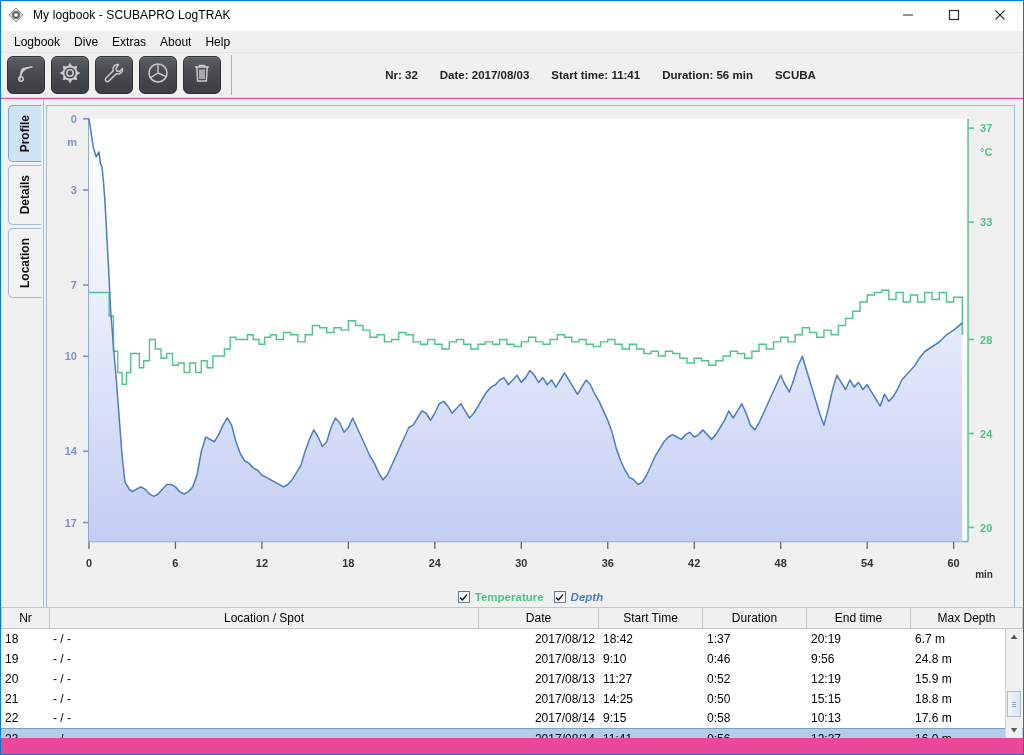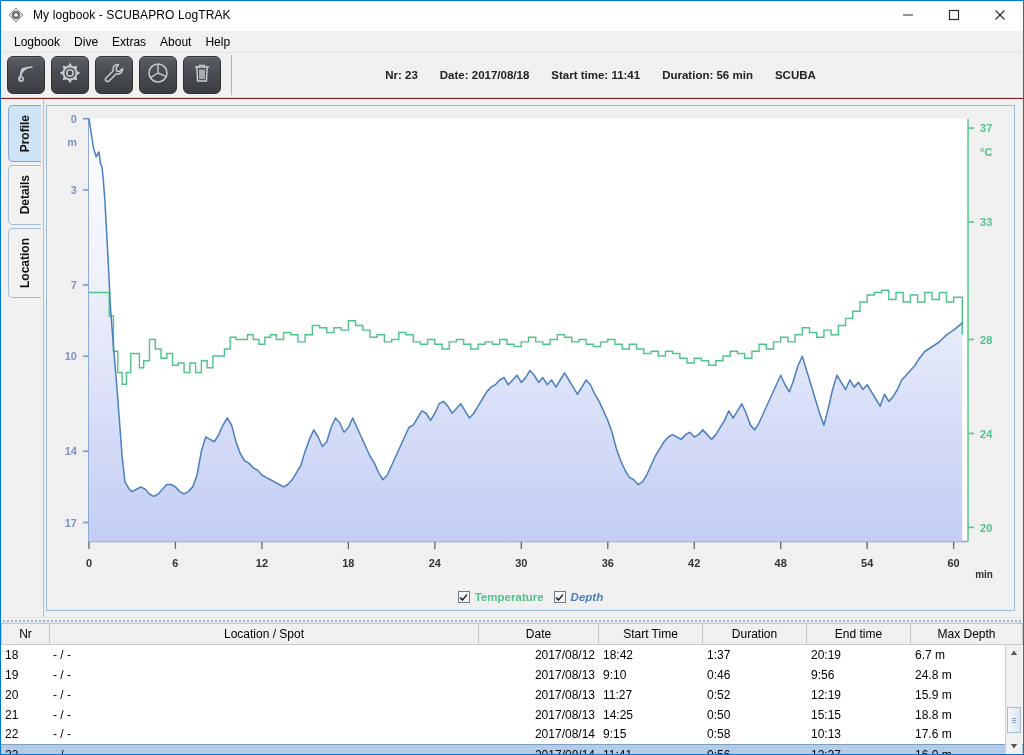--- a/index.html
+++ b/index.html
@@ -6,21 +6,21 @@
   html, body {
     margin: 0; padding: 0;
     width: 1024px; height: 755px;
     overflow: hidden;
     font-family: "Liberation Sans", sans-serif;
     background: #f0f0f0;
   }
   #app {
     width: 1024px; height: 755px;
     position: relative;
-    background: #7f1d1d;
+    background: #ec4899;
     border: 1px solid #0078d7;
     border-top: none;
     overflow: hidden;
   }
 
   
   .titlebar {
     height: 31px;
     background: #ffffff;
     display: flex;
@@ -199,21 +199,21 @@
     background-image: radial-gradient(#9fb6cd 1px, transparent 1px);
     background-size: 4px 4px;
     background-position: 1px 1px;
     cursor: row-resize;
   }
 
   
   .tablearea {
     position: absolute;
     left: 0; right: 0;
-    bottom: 0;
+    bottom: 16px;
     height: 131px;
     background: #ffffff;
     border-top: 1px solid #b6cada;
     display: flex;
     flex-direction: column;
   }
   table.divetable {
     width: 100%;
     border-collapse: collapse;
     table-layout: fixed;
@@ -392,22 +392,22 @@
             <path d="M6.8 6 L7.6 20 h8.8 L17.2 6"></path>
             <line x1="10" y1="9" x2="10" y2="17.5"></line>
             <line x1="12" y1="9" x2="12" y2="17.5"></line>
             <line x1="14" y1="9" x2="14" y2="17.5"></line>
           </g>
         </svg>
       </span>
     </div>
     <div class="tb-sep"></div>
     <div class="infobar">
-      <span>Nr: 23</span>
-      <span>Date: 2017/08/18</span>
+      <span>Nr: 32</span>
+      <span>Date: 2017/08/03</span>
       <span>Start time: 11:41</span>
       <span>Duration: 56 min</span>
       <span>SCUBA</span>
     </div>
   </div>
 
   <div class="main">
 
     <div class="vtabs">
       <div class="vtab active">

